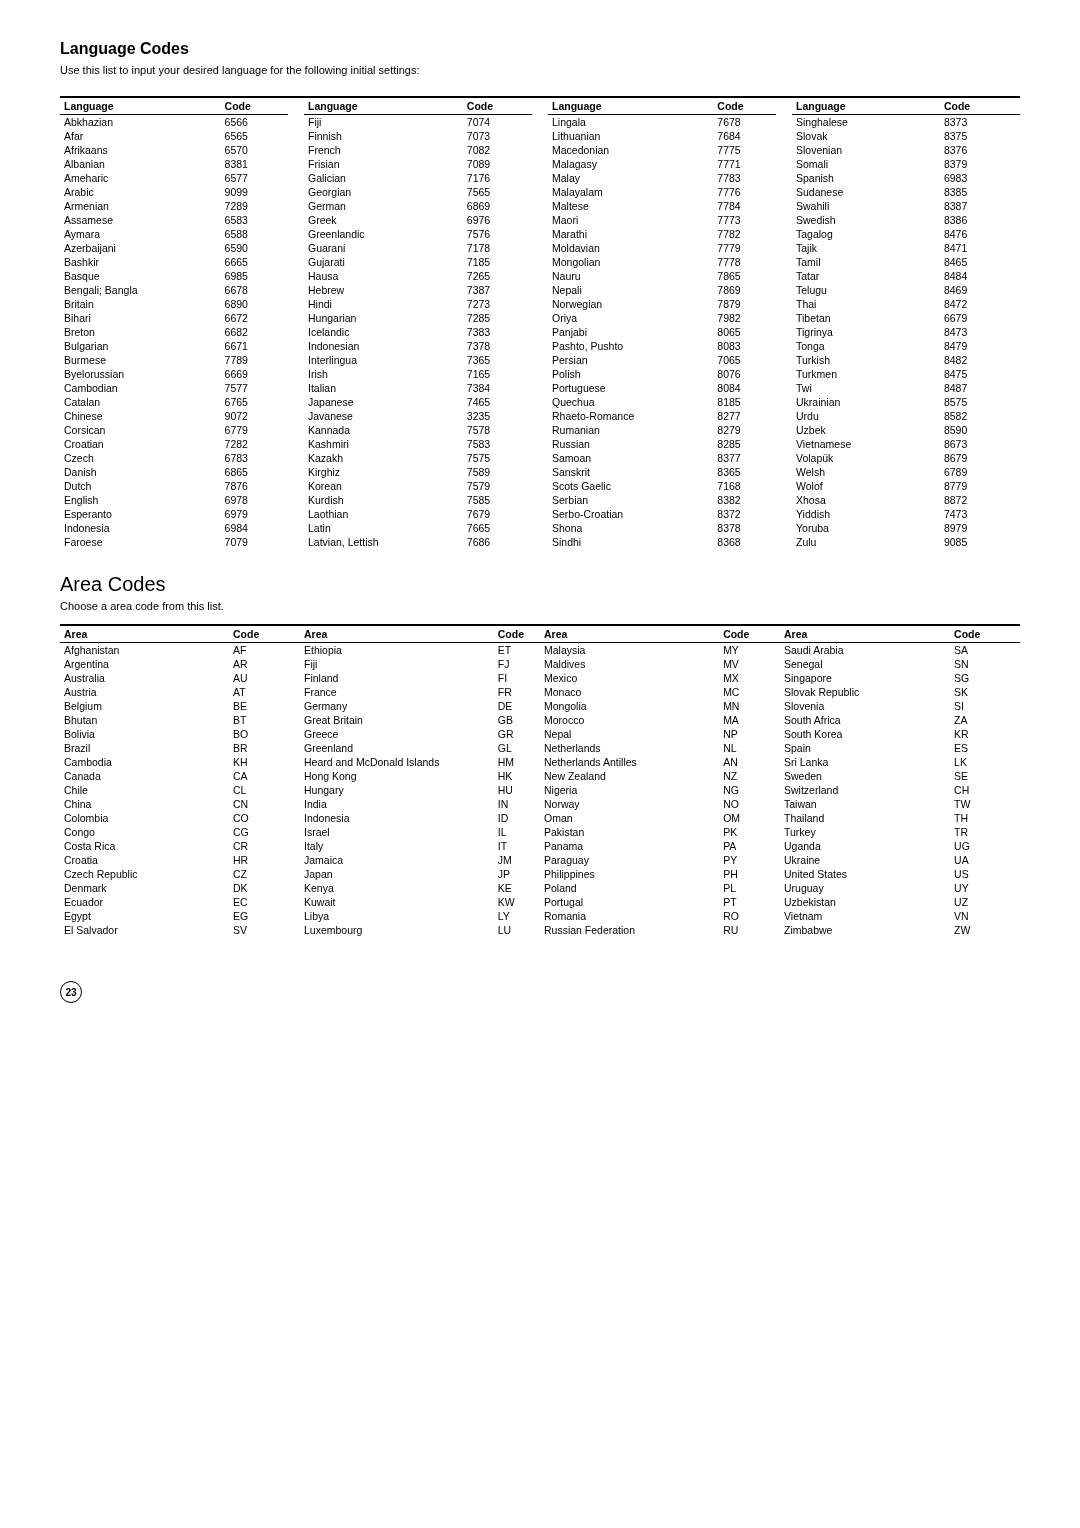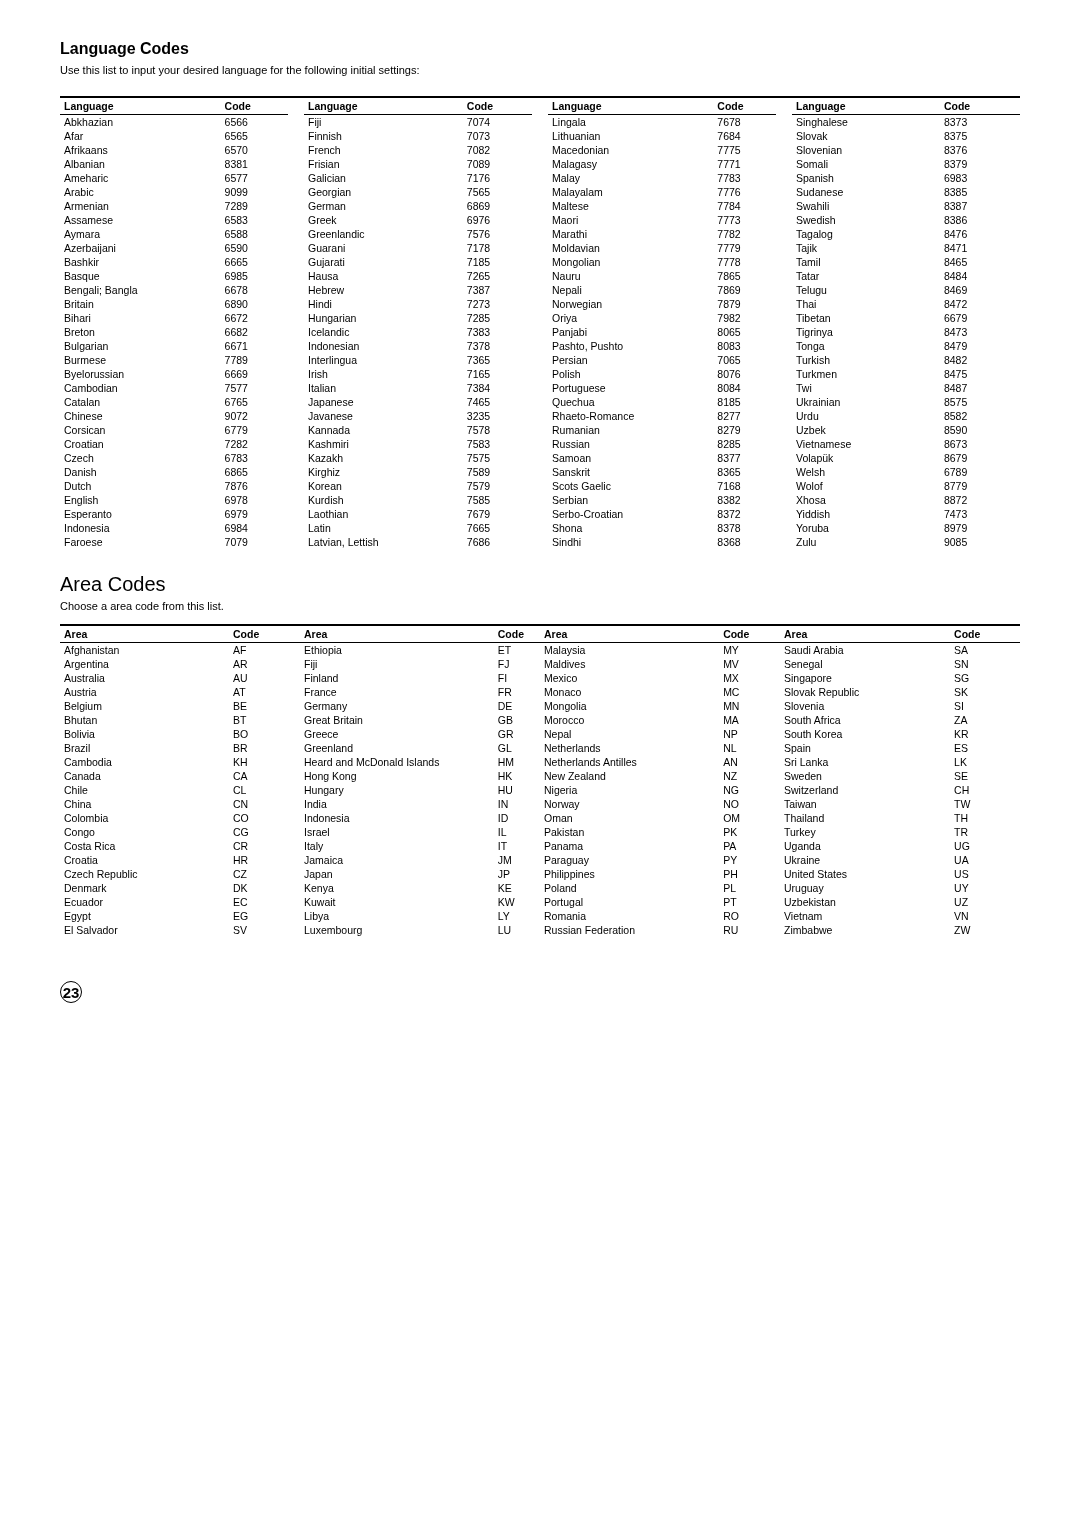--- a/index.html
+++ b/index.html
@@ -54,21 +54,21 @@
       border-top: none;
     }
     .page-number {
       display: inline-flex;
       align-items: center;
       justify-content: center;
       width: 22px;
       height: 22px;
       border: 1.5px solid #000;
       border-radius: 50%;
-      font-size: 15px;
+      font-size: 10px;
       font-weight: bold;
       margin-top: 20px;
     }
     .section-title {
       font-size: 20px;
       font-weight: normal;
       margin-bottom: 4px;
       margin-top: 8px;
     }
   </style>

